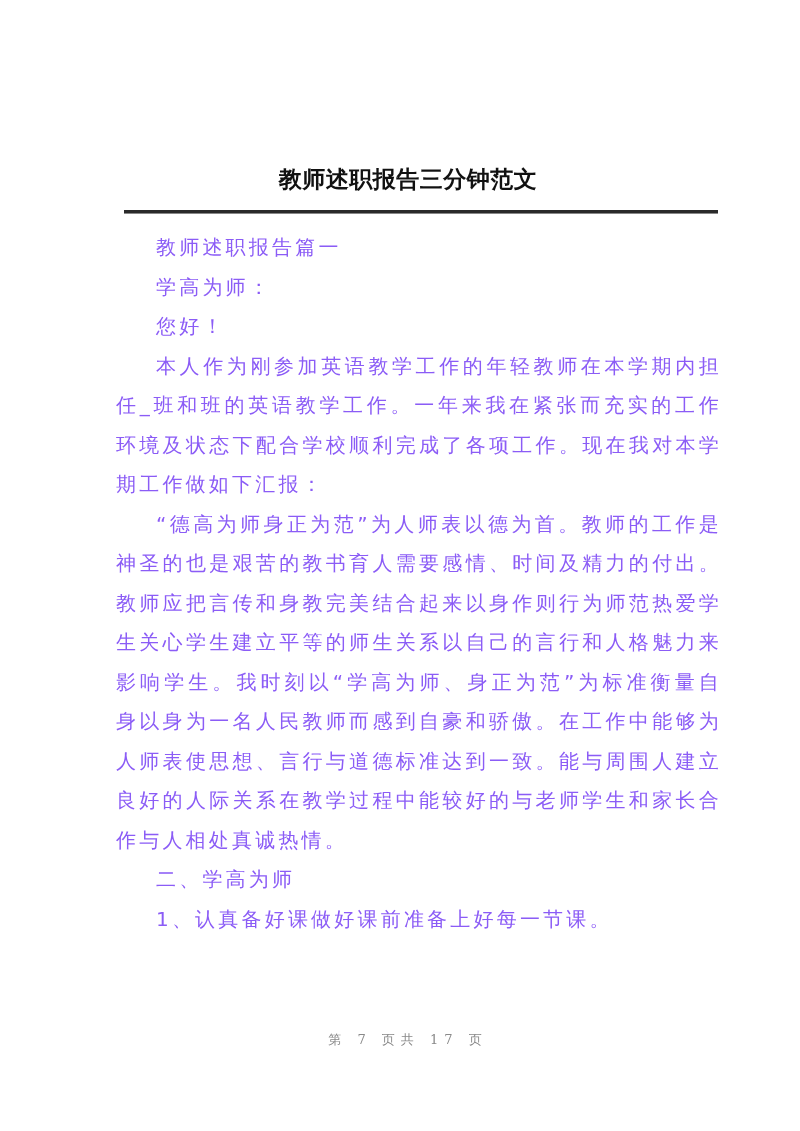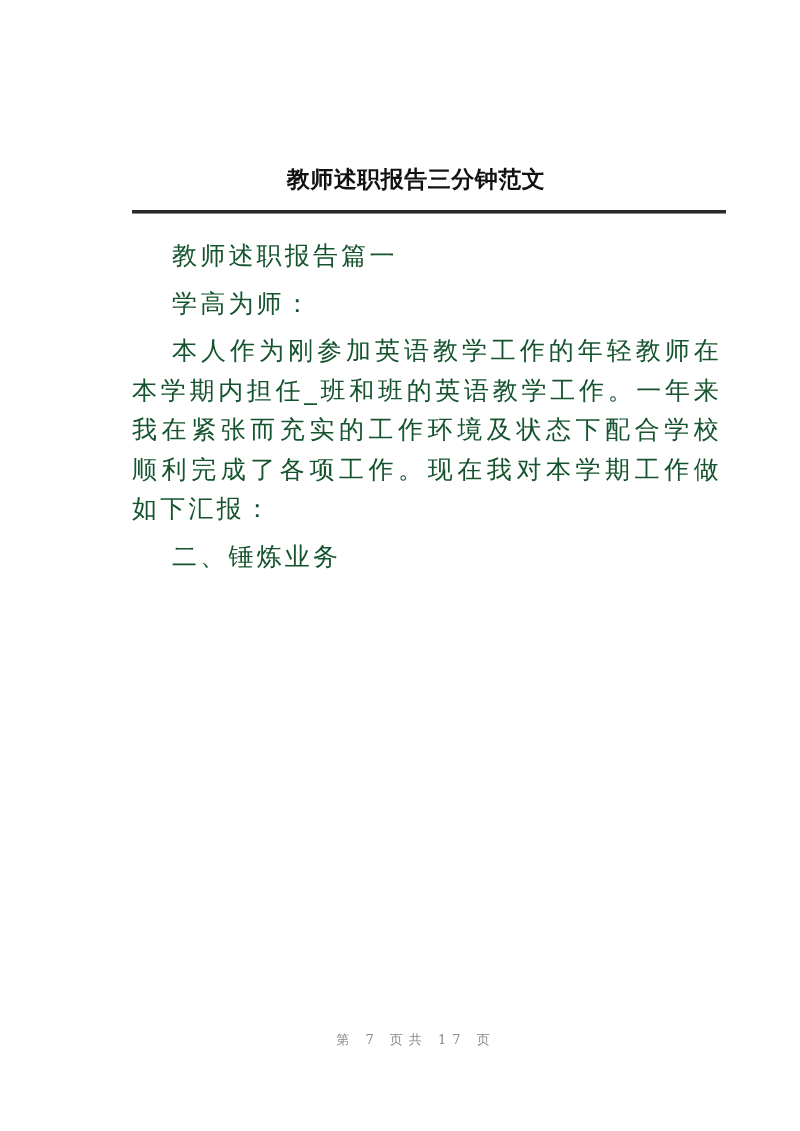--- a/index.html
+++ b/index.html
@@ -1,37 +1,40 @@
 <!DOCTYPE html>
 <html><head>
 <meta charset="utf-8">
 <style>
   html, body { margin: 0; padding: 0; background: #ffffff; }
   body { width: 800px; height: 1131px; position: relative; overflow: hidden;
          font-family: "DejaVu Sans", "Liberation Sans", sans-serif; color: #1a1a1a; }
-  .page { position: absolute; left: 16px; top: 0; width: 672px; height: 1131px; background: #fff; }
+  .page { position: absolute; left: 8px; top: 0; width: 672px; height: 1131px; background: #fff; }
   .title { position: absolute; left: 0; width: 800px; top: 164px; text-align: center;
            font-size: 23px; font-weight: bold; letter-spacing: 0.5px; color: #111; }
   .rule { position: absolute; left: 116px; width: 594px; top: 210px; height: 3px;
           background: #2a2a2a; border-bottom: 1px solid #888; }
   .body { position: absolute; left: 108px; top: 228px; width: 606px; }
-  .p { font-size: 25px; line-height: 39.5px; letter-spacing: 3.2px; margin: 8px;
-       text-align: justify; color: #14532d; white-space: normal; word-break: break-all; }
+  .p { font-size: 20px; line-height: 39.5px; letter-spacing: 3.2px; margin: 0;
+       text-align: justify; color: #8b5cf6; white-space: normal; word-break: break-all; }
   .indent { text-indent: 40px; }
   .footer { position: absolute; left: 0; width: 800px; top: 1031px; text-align: center;
             font-size: 13px; color: #8a8a8a; letter-spacing: 6px; font-family: "DejaVu Serif", serif; }
 </style>
 </head>
 <body>
 
 <div class="page">
   <div class="title">教师述职报告三分钟范文</div>
   <div class="rule"></div>
 
   <div class="body">
     <p class="p indent">教师述职报告篇一</p>
     <p class="p indent">学高为师：</p>
+    <p class="p indent">您好！</p>
     <p class="p indent">本人作为刚参加英语教学工作的年轻教师在本学期内担任_班和班的英语教学工作。一年来我在紧张而充实的工作环境及状态下配合学校顺利完成了各项工作。现在我对本学期工作做如下汇报：</p>
-    <p class="p indent">二、锤炼业务</p>
+    <p class="p indent">“德高为师身正为范”为人师表以德为首。教师的工作是神圣的也是艰苦的教书育人需要感情、时间及精力的付出。教师应把言传和身教完美结合起来以身作则行为师范热爱学生关心学生建立平等的师生关系以自己的言行和人格魅力来影响学生。我时刻以“学高为师、身正为范”为标准衡量自身以身为一名人民教师而感到自豪和骄傲。在工作中能够为人师表使思想、言行与道德标准达到一致。能与周围人建立良好的人际关系在教学过程中能较好的与老师学生和家长合作与人相处真诚热情。</p>
+    <p class="p indent">二、学高为师</p>
+    <p class="p indent">1、认真备好课做好课前准备上好每一节课。</p>
   </div>
 
   <div class="footer">第 7 页共 17 页</div>
 </div>
 
 </body></html>

